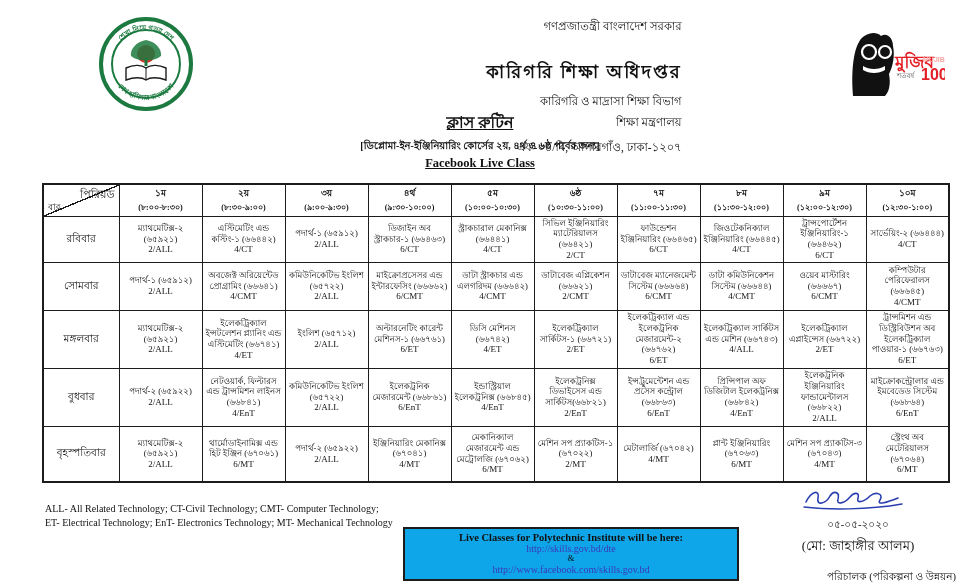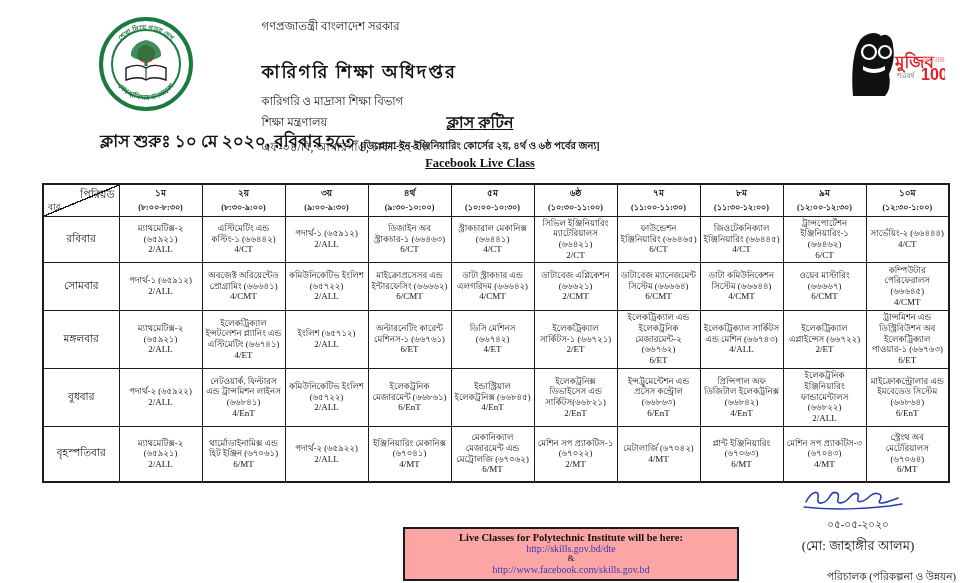--- a/index.html
+++ b/index.html
@@ -1,20 +1,20 @@
 <!DOCTYPE html>
 <html><head>
 <meta charset="utf-8">
 <style>
   html,body{margin:0;padding:0;background:#888;}
   .page{position:relative;width:960px;height:583px;background:#ffffff;margin:0 auto;
         font-family:"Liberation Serif",serif;color:#111;overflow:hidden;}
 
   
-  .hdr-center{position:absolute;left:50%;top:18px;transform:translateX(-52%);text-align:left;width:420px;}
+  .hdr-center{position:absolute;left:50%;top:18px;transform:translateX(-52%);text-align:right;width:420px;}
   .hdr-gov{font-size:11.5px;}
   .hdr-org{font-size:18px;font-weight:bold;letter-spacing:2px;margin-top:21px;}
   .hdr-div{font-size:11.5px;margin-top:4px;}
   .hdr-min{font-size:11.5px;margin-top:2px;}
   .hdr-addr{font-size:11.5px;margin-top:6px;}
 
   .logo-left{position:absolute;left:98px;top:16px;}
   .logo-right{position:absolute;left:845px;top:22px;}
 
   
@@ -44,21 +44,21 @@
   .corner-bottom{position:absolute;bottom:1px;left:4px;font-size:9px;font-weight:normal;}
   .p-label{font-size:9px;}
   .p-time{font-size:8px;}
   td.day-cell{font-size:10.5px;}
   td.class-cell .course{font-size:8.6px;line-height:1.25;}
   td.class-cell .group{font-size:9px;line-height:1.2;}
 
   
   .legend{position:absolute;left:45px;top:502px;font-size:10px;font-family:"Liberation Serif",serif;line-height:1.35;}
   .live-box{position:absolute;left:403px;top:527px;width:328px;border:2px solid #1c1c1c;
-            text-align:center;padding:3px 2px 4px 2px;background:#fca5a5;}
+            text-align:center;padding:3px 2px 4px 2px;background:#0ea5e9;}
   .live-head{font-size:10.5px;font-weight:bold;}
   .live-link{font-size:10px;display:block;text-decoration:none;}
   .live-amp{font-size:9px;line-height:1.1;}
   .sign-block{position:absolute;left:760px;top:486px;width:196px;text-align:center;}
   .sign-date{font-size:10.5px;margin-top:1px;}
   .sign-name{font-size:13px;margin-top:2px;}
   .sign-desg{font-size:10.5px;margin-top:12px;text-align:right;}
 </style>
 </head>
 <body>
@@ -102,21 +102,20 @@
 
   <div class="hdr-center">
     <div class="hdr-gov">গণপ্রজাতন্ত্রী বাংলাদেশ সরকার</div>
     <div class="hdr-org">কারিগরি শিক্ষা অধিদপ্তর</div>
     <div class="hdr-div">কারিগরি ও মাদ্রাসা শিক্ষা বিভাগ</div>
     <div class="hdr-min">শিক্ষা মন্ত্রণালয়</div>
     <div class="hdr-addr">এফ-০৪/বি, আগারগাঁও, ঢাকা-১২০৭</div>
   </div>
 
   <div class="routine-title">ক্লাস রুটিন</div>
-  <div class="start-line">ক্লাস শুরুঃ ১০ মে ২০২০, রবিবার হতে</div>
   <div class="subtitle">[ডিপ্লোমা-ইন-ইঞ্জিনিয়ারিং কোর্সের ২য়, ৪র্থ ও ৬ষ্ঠ পর্বের জন্য]</div>
   <div class="fb-line">Facebook Live Class</div>
 
   <table class="routine">
     <colgroup>
         <col class="daycol">
       </colgroup>
     <thead>
       <tr>
         <th class="corner-cell">
@@ -377,20 +376,24 @@
             <div class="group">4/MT</div>
           </td>
           <td class="class-cell">
             <div class="course">স্ট্রেংথ অব মেটেরিয়ালস (৬৭০৬৪)</div>
             <div class="group">6/MT</div>
           </td>
         </tr>
       </tbody>
   </table>
 
+  <div class="legend">
+    <div>ALL- All Related Technology; CT-Civil Technology; CMT- Computer Technology;</div>
+    <div>ET- Electrical Technology; EnT- Electronics Technology; MT- Mechanical Technology</div>
+  </div>
 
   <div class="live-box">
     <div class="live-head">Live Classes for Polytechnic Institute will be here:</div>
     <a class="live-link" href="#" style="color:#3a3ab8">http://skills.gov.bd/dte</a>
     <div class="live-amp">&amp;</div>
     <a class="live-link" href="#" style="color:#3a3ab8">http://www.facebook.com/skills.gov.bd</a>
   </div>
 
   <div class="sign-block">
     <svg width="120" height="26" viewBox="0 0 120 26">

